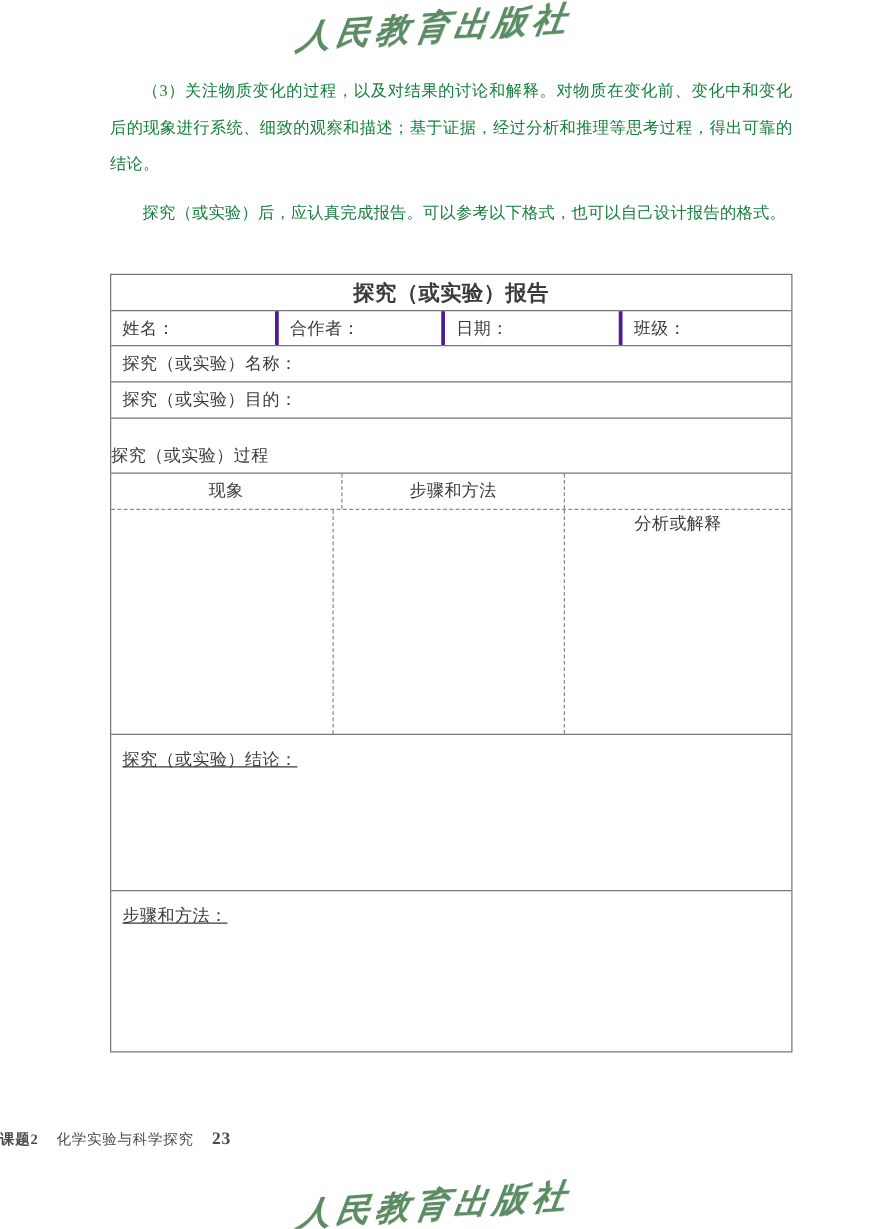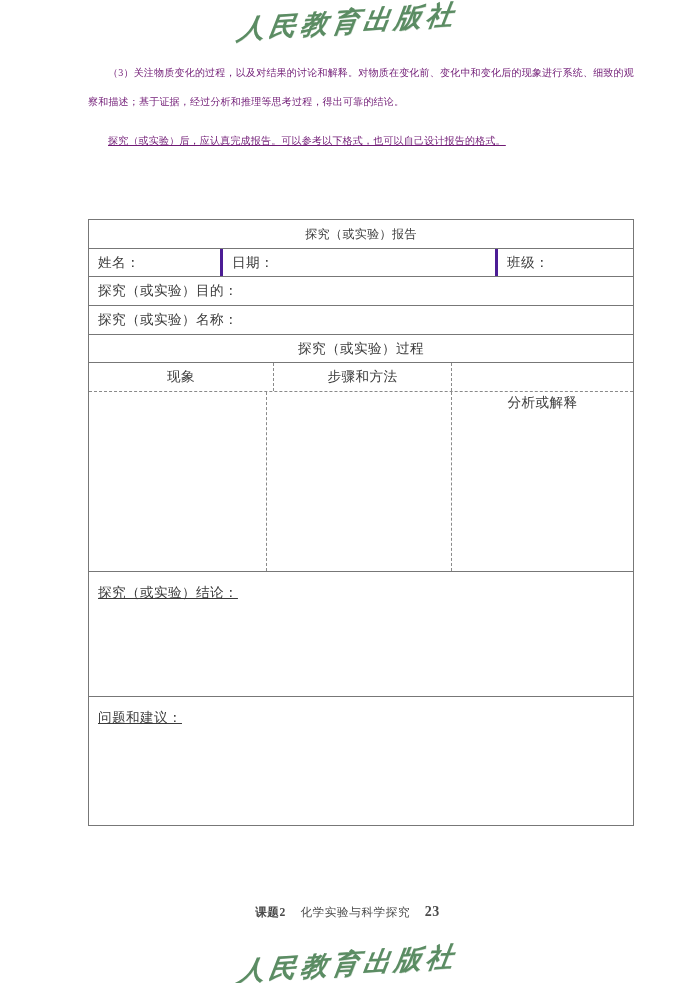--- a/index.html
+++ b/index.html
@@ -39,28 +39,28 @@
 
   
   .content {
     position: absolute;
     left: 88px;
     top: 58px;
     width: 546px;
   }
   p.para {
     margin: 0 0 4px 0;
-    font-size: 10px;
+    font-size: 13px;
     line-height: 29px;
     text-indent: 2em;
     text-align: justify;
-    color: #701a75;
+    color: #15803d;
     letter-spacing: 0.2px;
   }
-  p.para.second { margin-top: 10px; text-decoration: underline; }
+  p.para.second { margin-top: 10px; }
 
   
   .report-table {
     position: absolute;
     left: 88px;
     top: 219px;
     width: 546px;
     border: 1px solid #777;
     box-sizing: border-box;
     background: #fff;
@@ -79,21 +79,21 @@
     line-height: 1;
   }
 
   
   .row-title {
     height: 29px;
     display: flex;
     align-items: center;
     justify-content: center;
   }
-  .row-title .cell-text { font-weight: normal; font-size: 12px; }
+  .row-title .cell-text { font-weight: bold; font-size: 17px; }
 
   
   .row-info {
     height: 28px;
     display: flex;
   }
   .row-info .info-cell {
     display: flex;
     align-items: center;
     padding-left: 9px;
@@ -113,21 +113,21 @@
     align-items: center;
     padding-left: 9px;
     box-sizing: border-box;
   }
 
   
   .row-process {
     height: 28px;
     display: flex;
     align-items: center;
-    justify-content: center;
+    margin-top: 16px;
   }
 
   
   .row-cols-head {
     height: 29px;
     display: flex;
     border-bottom: 1px dashed #8a8a8a;
   }
   .row-cols-body {
     height: 180px;
@@ -153,21 +153,21 @@
   }
   .row-conclusion { height: 125px; }
   .row-issues     { height: 128px; }
 
   
   .footer {
     position: absolute;
     left: 0;
     top: 904px;
     width: 695px;
-    text-align: center;
+    text-align: left;
     box-sizing: border-box;
     color: #4a4a4a;
     font-size: 11.6px;
     letter-spacing: 0.6px;
   }
   .footer .lesson { font-weight: bold; }
   .footer .page-no {
     font-size: 14px;
     font-weight: bold;
     margin-left: 11px;
@@ -189,33 +189,36 @@
 <div class="report-table">
 
   <div class="row row-title">
     <span class="cell-text">探究（或实验）报告</span>
   </div>
 
   <div class="row row-info">
     <div class="info-cell c1">
       <span class="cell-text">姓名：</span>
     </div>
+    <div class="info-cell c2">
+      <span class="cell-text">合作者：</span>
+    </div>
     <div class="info-cell c4">
       <span class="cell-text">日期：</span>
     </div>
     <div class="info-cell c3">
       <span class="cell-text">班级：</span>
     </div>
   </div>
 
   <div class="row row-line">
+    <span class="cell-text">探究（或实验）名称：</span>
+  </div>
+  <div class="row row-line">
     <span class="cell-text">探究（或实验）目的：</span>
-  </div>
-  <div class="row row-line">
-    <span class="cell-text">探究（或实验）名称：</span>
   </div>
 
   <div class="row row-process">
     <span class="cell-text">探究（或实验）过程</span>
   </div>
 
   <div class="row row-cols-head">
     <div class="col k2">
       <span class="cell-text">现象</span>
     </div>
@@ -231,21 +234,21 @@
     <div class="col k1"></div>
     <div class="col k2"></div>
     <div class="col k3"></div>
   </div>
 
   <div class="row row-block row-conclusion">
     <span class="cell-text">探究（或实验）结论：</span>
   </div>
 
   <div class="row row-block row-issues">
-    <span class="cell-text">问题和建议：</span>
+    <span class="cell-text">步骤和方法：</span>
   </div>
 
 </div>
 
 <div class="footer">
   <span class="lesson">课题2</span>
   <span class="chapter" style="margin-left:11px;">化学实验与科学探究</span>
   <span class="page-no">23</span>
 </div>
 

